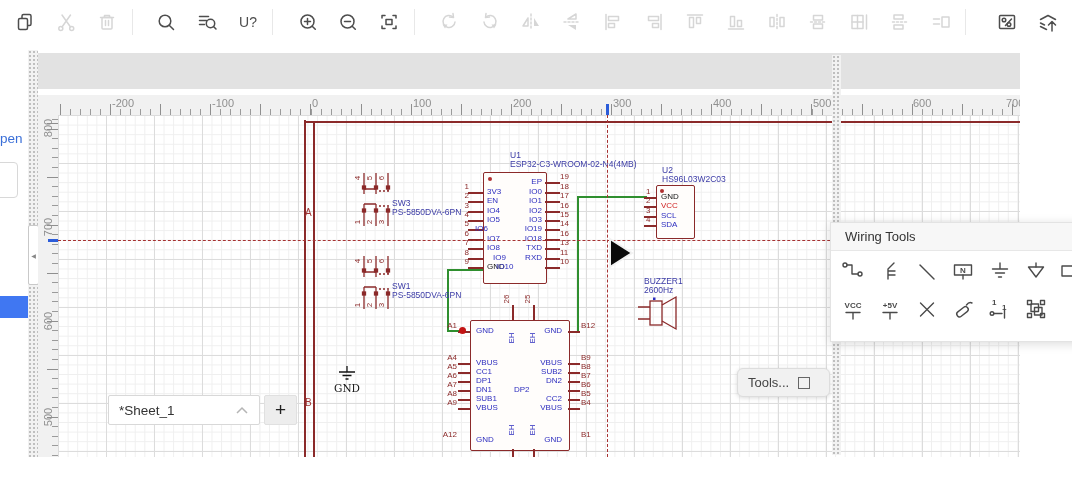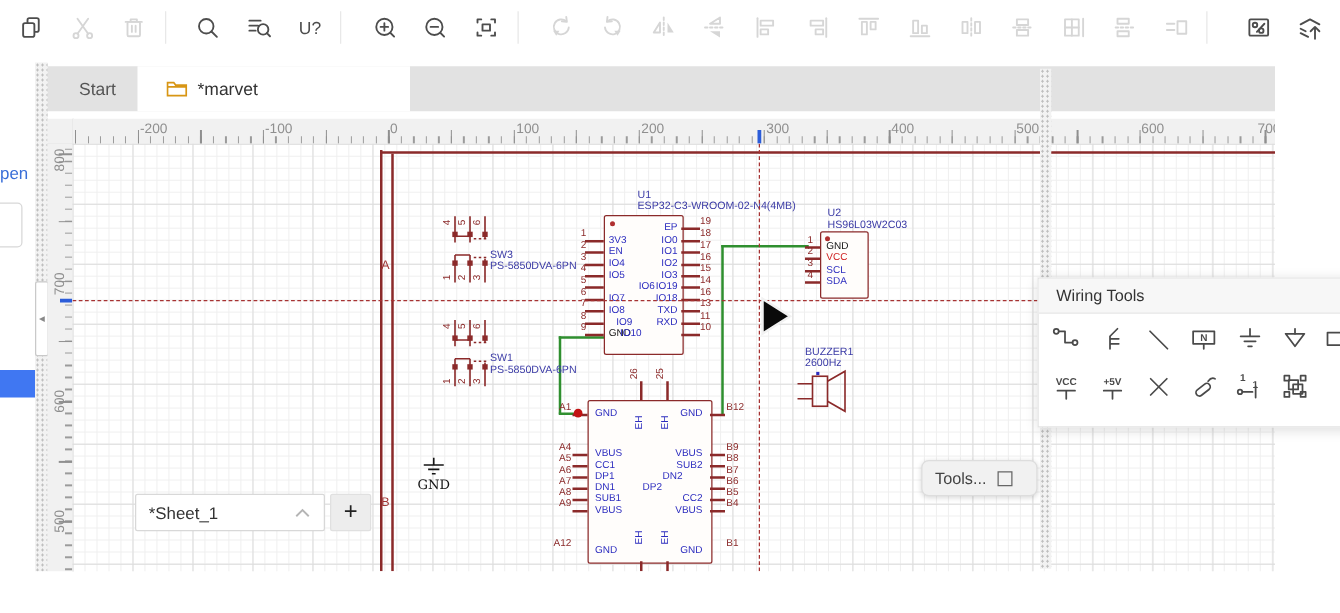--- a/index.html
+++ b/index.html
@@ -251,30 +251,20 @@
       <svg width="22" height="22">
         <path d="M3.5,8.5 L11,4.5 L18.5,8.5"></path>
         <path d="M3.5,12 L7.5,14"></path>
         <path d="M3.5,15.5 L9.5,18.5"></path>
         <path d="M15,20 V11 M11.5,14 L15,10.5 L18.5,14"></path>
       </svg>
     </button>
 </div>
 
 <div id="tabbar" class="a">
-  <button class="tab" style="left:0;width:72px;justify-content:center">
-    <span>Start</span>
-  </button>
-  <button class="tab active" style="left:72px;width:218px;padding-left:23px">
-    <svg width="17" height="14" viewBox="0 0 17 14" fill="none" stroke="#d89614" stroke-width="1.4">
-        <path d="M1,12.5 V2 h5 l1.5,2 H16 v8.5 Z"></path>
-        <path d="M1,5.5 h15"></path>
-      </svg>
-    <span>*marvet</span>
-  </button>
 </div>
 
 <div class="split a" style="left:28px;top:50px;width:10px;height:407px"></div>
 <div id="lhandle">◀</div>
 <div class="split a" style="left:832px;top:55px;width:9px;height:400px;z-index:6"></div>
 
 <div id="rcorner" class="a"></div>
 <div id="rtop" class="a">
   <div class="rt-minor"></div>
   <div class="rt-major"></div>
@@ -332,21 +322,21 @@
       <div class="hs" style="left:410px;top:86px;width:15px"></div>
       <span class="pn" style="left:429px;top:82px">EN</span>
     <span class="pm" style="left:399px;top:87px;width:12px;text-align:right">3</span>
       <div class="hs" style="left:410px;top:96px;width:15px"></div>
       <span class="pn" style="left:429px;top:92px">IO4</span>
     <span class="pm" style="left:399px;top:96px;width:12px;text-align:right">4</span>
       <div class="hs" style="left:410px;top:105px;width:15px"></div>
       <span class="pn" style="left:429px;top:101px">IO5</span>
     <span class="pm" style="left:399px;top:105px;width:12px;text-align:right">5</span>
       <div class="hs" style="left:410px;top:114px;width:15px"></div>
-      <span class="pn" style="left:453px;top:110px">IO6</span>
+      <span class="pn" style="left:417px;top:110px">IO6</span>
     <span class="pm" style="left:399px;top:115px;width:12px;text-align:right">6</span>
       <div class="hs" style="left:410px;top:124px;width:15px"></div>
       <span class="pn" style="left:429px;top:120px">IO7</span>
     <span class="pm" style="left:399px;top:124px;width:12px;text-align:right">7</span>
       <div class="hs" style="left:410px;top:133px;width:15px"></div>
       <span class="pn" style="left:429px;top:129px">IO8</span>
     <span class="pm" style="left:399px;top:134px;width:12px;text-align:right">8</span>
       <div class="hs" style="left:410px;top:143px;width:15px"></div>
       <span class="pn" style="left:435px;top:139px">IO9</span>
     <span class="pm" style="left:399px;top:143px;width:12px;text-align:right">9</span>
@@ -512,21 +502,21 @@
       <span class="pn" style="left:418px;top:289px">VBUS</span>
 
     <span class="pm" style="left:523px;top:239px">B9</span>
       <div class="hs" style="left:510px;top:248px;width:12px"></div>
       <span class="pn" style="left:456px;top:244px;width:48px;text-align:right">VBUS</span>
     <span class="pm" style="left:523px;top:248px">B8</span>
       <div class="hs" style="left:510px;top:257px;width:12px"></div>
       <span class="pn" style="left:456px;top:253px;width:48px;text-align:right">SUB2</span>
     <span class="pm" style="left:523px;top:257px">B7</span>
       <div class="hs" style="left:510px;top:266px;width:12px"></div>
-      <span class="pn" style="left:456px;top:262px;width:48px;text-align:center">DN2</span>
+      <span class="pn" style="left:456px;top:262px;width:48px;text-align:right">DN2</span>
     <span class="pm" style="left:523px;top:266px">B6</span>
       <div class="hs" style="left:510px;top:275px;width:12px"></div>
       <span class="pn" style="left:456px;top:271px;width:48px;text-align:left">DP2</span>
     <span class="pm" style="left:523px;top:275px">B5</span>
       <div class="hs" style="left:510px;top:284px;width:12px"></div>
       <span class="pn" style="left:456px;top:280px;width:48px;text-align:right">CC2</span>
     <span class="pm" style="left:523px;top:284px">B4</span>
       <div class="hs" style="left:510px;top:293px;width:12px"></div>
       <span class="pn" style="left:456px;top:289px;width:48px;text-align:right">VBUS</span>
 

